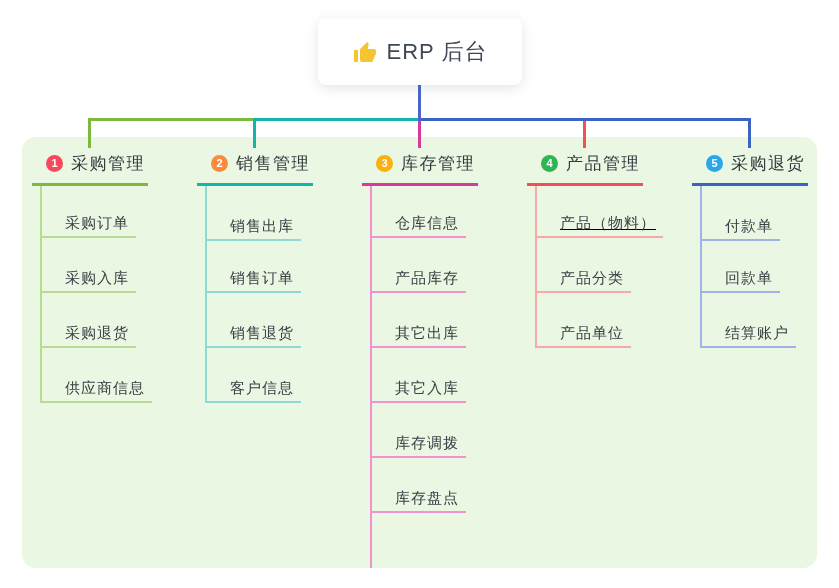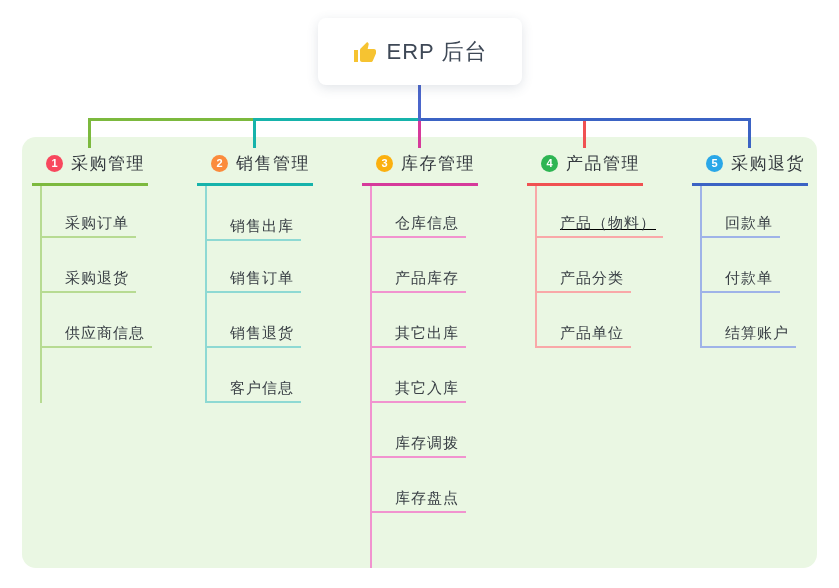--- a/index.html
+++ b/index.html
@@ -79,20 +79,23 @@
       <div class="branch-header" style="border-bottom-color: rgb(124, 185, 62);">
         <span class="badge" style="background: rgb(248, 72, 94);">1</span>
         <span class="branch-label">采购管理</span>
       </div>
       <div class="children">
         <div class="vline" style="background: rgb(183, 219, 146); height: 217px;"></div>
       <div class="child first" style="border-bottom-color: rgb(183, 219, 146);">
       <span class="child-label">采购订单</span>
     </div>
           <div class="child" style="border-bottom-color: rgb(183, 219, 146);">
+      <span class="child-label">采购入库</span>
+    </div>
+          <div class="child" style="border-bottom-color: rgb(183, 219, 146);">
       <span class="child-label">采购退货</span>
     </div>
           <div class="child" style="border-bottom-color: rgb(183, 219, 146);">
       <span class="child-label">供应商信息</span>
     </div>
         </div>
     </div>
       <div class="branch" style="left: 197px;">
       <div class="branch-header" style="border-bottom-color: rgb(22, 179, 171);">
         <span class="badge" style="background: rgb(251, 139, 60);">2</span>
@@ -159,25 +162,25 @@
     </div>
         </div>
     </div>
       <div class="branch" style="left: 692px;">
       <div class="branch-header" style="border-bottom-color: rgb(59, 99, 196);">
         <span class="badge" style="background: rgb(42, 167, 232);">5</span>
         <span class="branch-label">采购退货</span>
       </div>
       <div class="children">
         <div class="vline" style="background: rgb(159, 179, 232); height: 162px;"></div>
-      <div class="child first" style="border-bottom-color: rgb(159, 179, 232);">
+      <div class="child" style="border-bottom-color: rgb(159, 179, 232);">
+      <span class="child-label">付款单</span>
+    </div>
+          <div class="child first" style="border-bottom-color: rgb(159, 179, 232);">
       <span class="child-label">回款单</span>
-    </div>
-          <div class="child" style="border-bottom-color: rgb(159, 179, 232);">
-      <span class="child-label">付款单</span>
     </div>
           <div class="child" style="border-bottom-color: rgb(159, 179, 232);">
       <span class="child-label">结算账户</span>
     </div>
         </div>
     </div>
     </div>
 
 </div>
 

